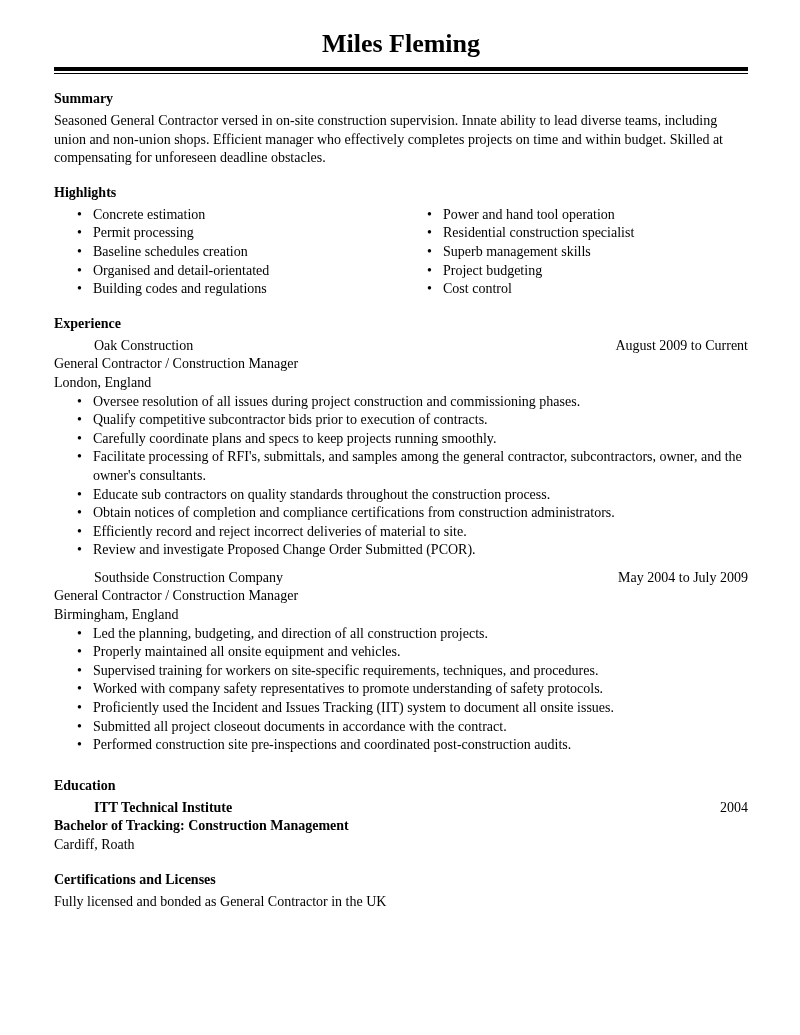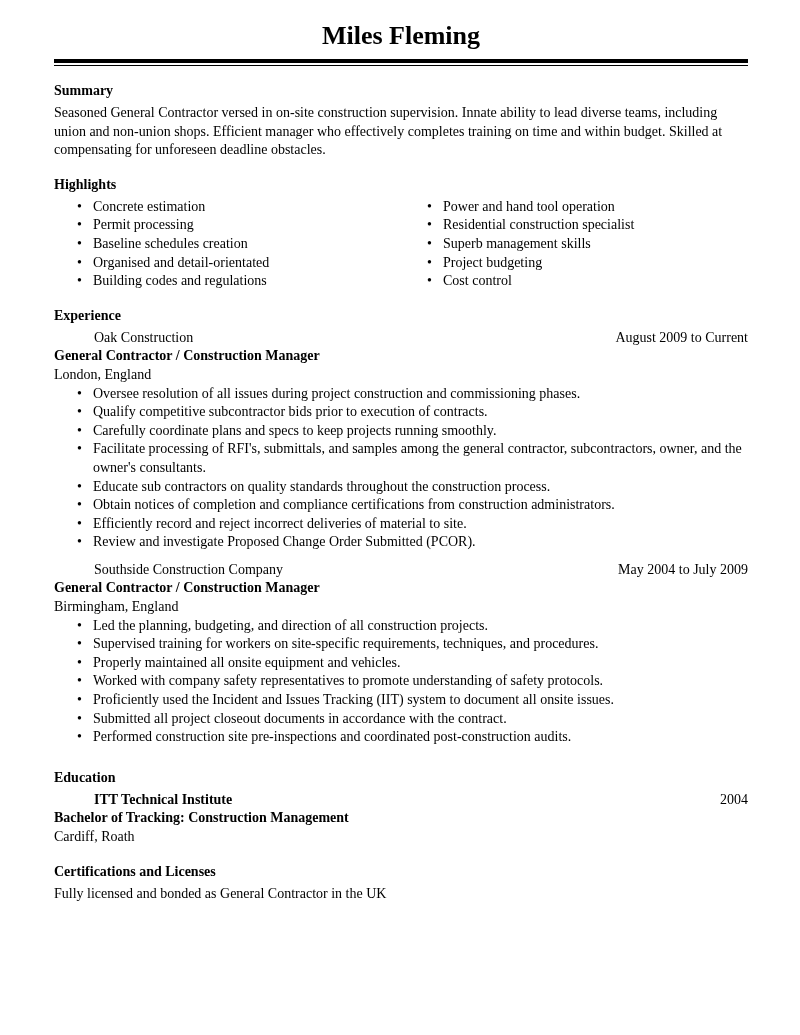--- a/index.html
+++ b/index.html
@@ -6,21 +6,21 @@
   html, body { width: 800px; }
   body {
     height: 1035px;
     background: #ffffff;
     color: #000000;
     font-family: "Liberation Serif", "DejaVu Serif", serif;
     font-size: 14px;
     line-height: 18.6px;
     overflow: hidden;
   }
-  .page { padding: 20px 52px 0 54px; }
+  .page { padding: 28px 52px 0 54px; }
 
   
   .name {
     text-align: center;
     font-size: 26px;
     font-weight: bold;
     line-height: 32px;
     margin-bottom: 7px;
   }
   .double-rule {
@@ -48,37 +48,37 @@
 
   
   .hl-columns { display: flex; font-family: Liberation Serif, serif; }
   .hl-col-left { flex: 0 0 371px; }
   .hl-col-right { flex: 1; }
   .hl-col-right li { padding-left: 18px; }
   .hl-col-right li::before { left: 2px; }
 
   
   .job-header, .edu-header { display: flex; justify-content: space-between; margin-left: 40px; }
-  .job-title { font-weight: bold; }
+  .job-title { font-weight: normal; }
   .job + .job { margin-top: 9px; }
   .bold { font-weight: bold; }
 </style>
 </head>
 <body>
 
 <div class="page">
 
   <header>
     <div class="name">Miles Fleming</div>
     <div class="double-rule"></div>
   </header>
 
   <section>
     <h2 class="section-heading">Summary</h2>
-    <p>Seasoned General Contractor versed in on-site construction supervision. Innate ability to lead diverse teams, including union and non-union shops. Efficient manager who effectively completes training on time and within budget. Skilled at compensating for unforeseen deadline obstacles.</p>
+    <p>Seasoned General Contractor versed in on-site construction supervision. Innate ability to lead diverse teams, including union and non-union shops. Efficient manager who effectively completes projects on time and within budget. Skilled at compensating for unforeseen deadline obstacles.</p>
   </section>
 
   <section>
     <h2 class="section-heading">Highlights</h2>
     <div class="hl-columns">
       <ul class="bullets hl-col-left">
         <li>Concrete estimation</li>
         <li>Permit processing</li>
         <li>Baseline schedules creation</li>
         <li>Organised and detail-orientated</li>
@@ -118,22 +118,22 @@
 
     <div class="job">
       <div class="job-header">
         <span>Southside Construction Company</span>
         <span>May 2004 to July 2009</span>
       </div>
       <div class="job-title">General Contractor / Construction Manager</div>
       <div>Birmingham, England</div>
       <ul class="bullets">
         <li>Led the planning, budgeting, and direction of all construction projects.</li>
+        <li>Properly maintained all onsite equipment and vehicles.</li>
         <li>Supervised training for workers on site-specific requirements, techniques, and procedures.</li>
-        <li>Properly maintained all onsite equipment and vehicles.</li>
         <li>Worked with company safety representatives to promote understanding of safety protocols.</li>
         <li>Proficiently used the Incident and Issues Tracking (IIT) system to document all onsite issues.</li>
         <li>Submitted all project closeout documents in accordance with the contract.</li>
         <li>Performed construction site pre-inspections and coordinated post-construction audits.</li>
       </ul>
     </div>
   </section>
 
   <section class="gap-lg">
     <h2 class="section-heading">Education</h2>

